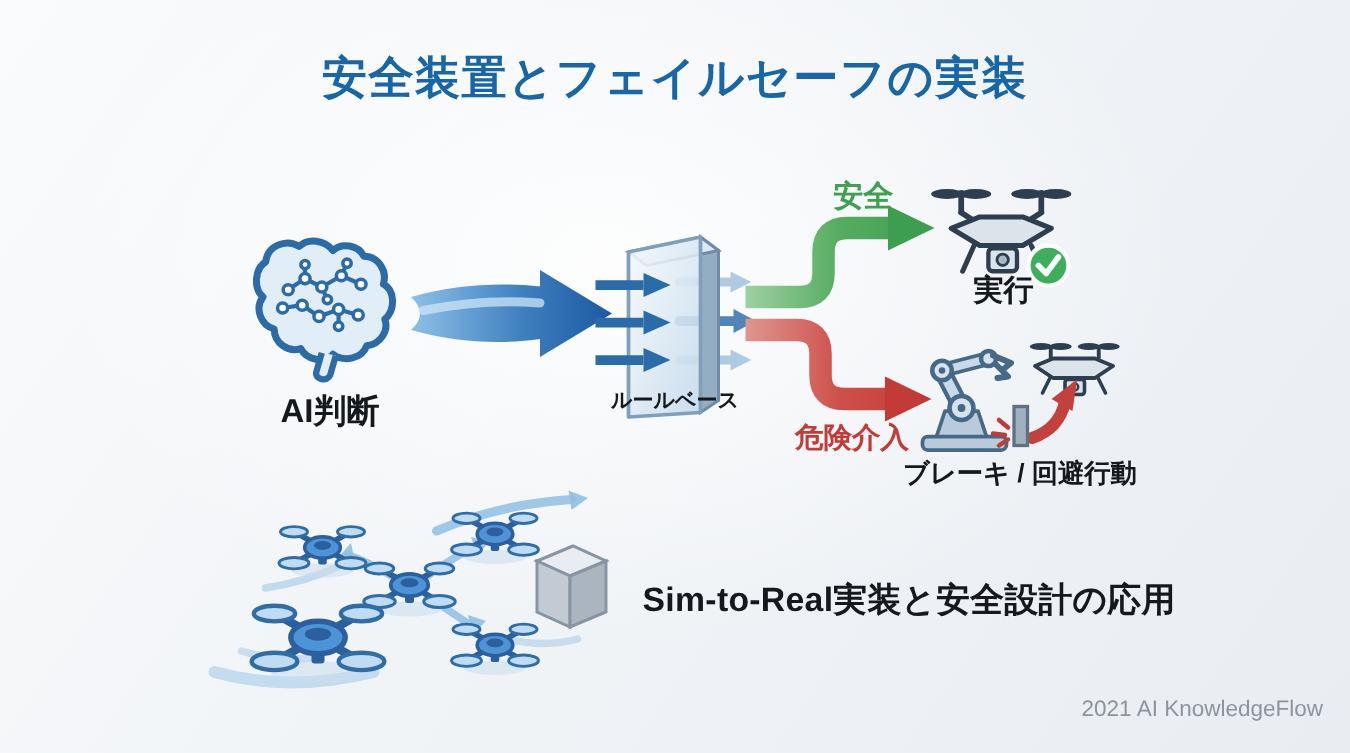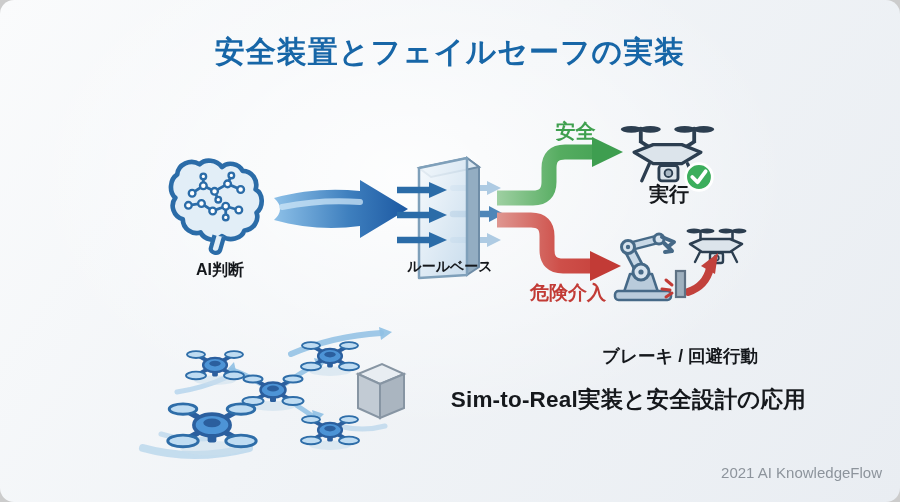--- a/index.html
+++ b/index.html
@@ -2,35 +2,34 @@
 <html><head>
 <meta charset="utf-8">
 <style>
   * { margin:0; padding:0; box-sizing:border-box; }
   body { font-family:"Liberation Sans","DejaVu Sans",sans-serif; background:#ccc; }
   .slide {
     position:relative; width:900px; height:502px; overflow:hidden;
     background:
       radial-gradient(ellipse at 45% 35%, rgba(255,255,255,.85) 0%, rgba(255,255,255,0) 55%),
       linear-gradient(125deg,#fafbfc 0%,#f1f4f7 45%,#e9edf2 100%);
-    border-radius: 14px;
   }
   .abs { position:absolute; }
   .slide-title {
     top:32px; left:0; width:100%; text-align:center;
     font-size:30px; font-weight:800; letter-spacing:1px;
   }
   .lbl { font-weight:700; color:#15181c; text-align:center; line-height:1.25; }
-  .lbl-ai        { left:150px; top:260px; width:140px; font-size:16px; }
+  .lbl-ai        { left:150px; top:260px; width:140px; font-size:22px; }
   .lbl-filter    { left:370px; top:258px; width:160px; font-size:14px; }
   .lbl-safe      { left:538px; top:119px; width:75px;  font-size:20px; font-weight:700; }
   .lbl-exec      { left:628px; top:183px; width:82px;  font-size:20px;font-family:Liberation Mono, monospace; }
   .lbl-danger    { left:518px; top:281px; width:100px; font-size:19px; font-weight:800; }
-  .lbl-brake     { left:585px; top:305px; width:190px; font-size:17.5px;margin-top:41px; }
-  .lbl-caption   { left:406px; top:386px; width:400px; font-size:22.5px; text-align:right; letter-spacing:.2px; }
+  .lbl-brake     { left:585px; top:305px; width:190px; font-size:17.5px; }
+  .lbl-caption   { left:406px; top:386px; width:400px; font-size:22.5px; text-align:center; letter-spacing:.2px; }
   .footer-credit { right:18px;  top:464px; font-size:15px; }
   svg { display:block; overflow:visible; }
 </style>
 </head>
 <body>
 
 <div class="slide">
 
   <div class="abs slide-title" style="color: rgb(23, 102, 167);">安全装置とフェイルセーフの実装</div>
 

